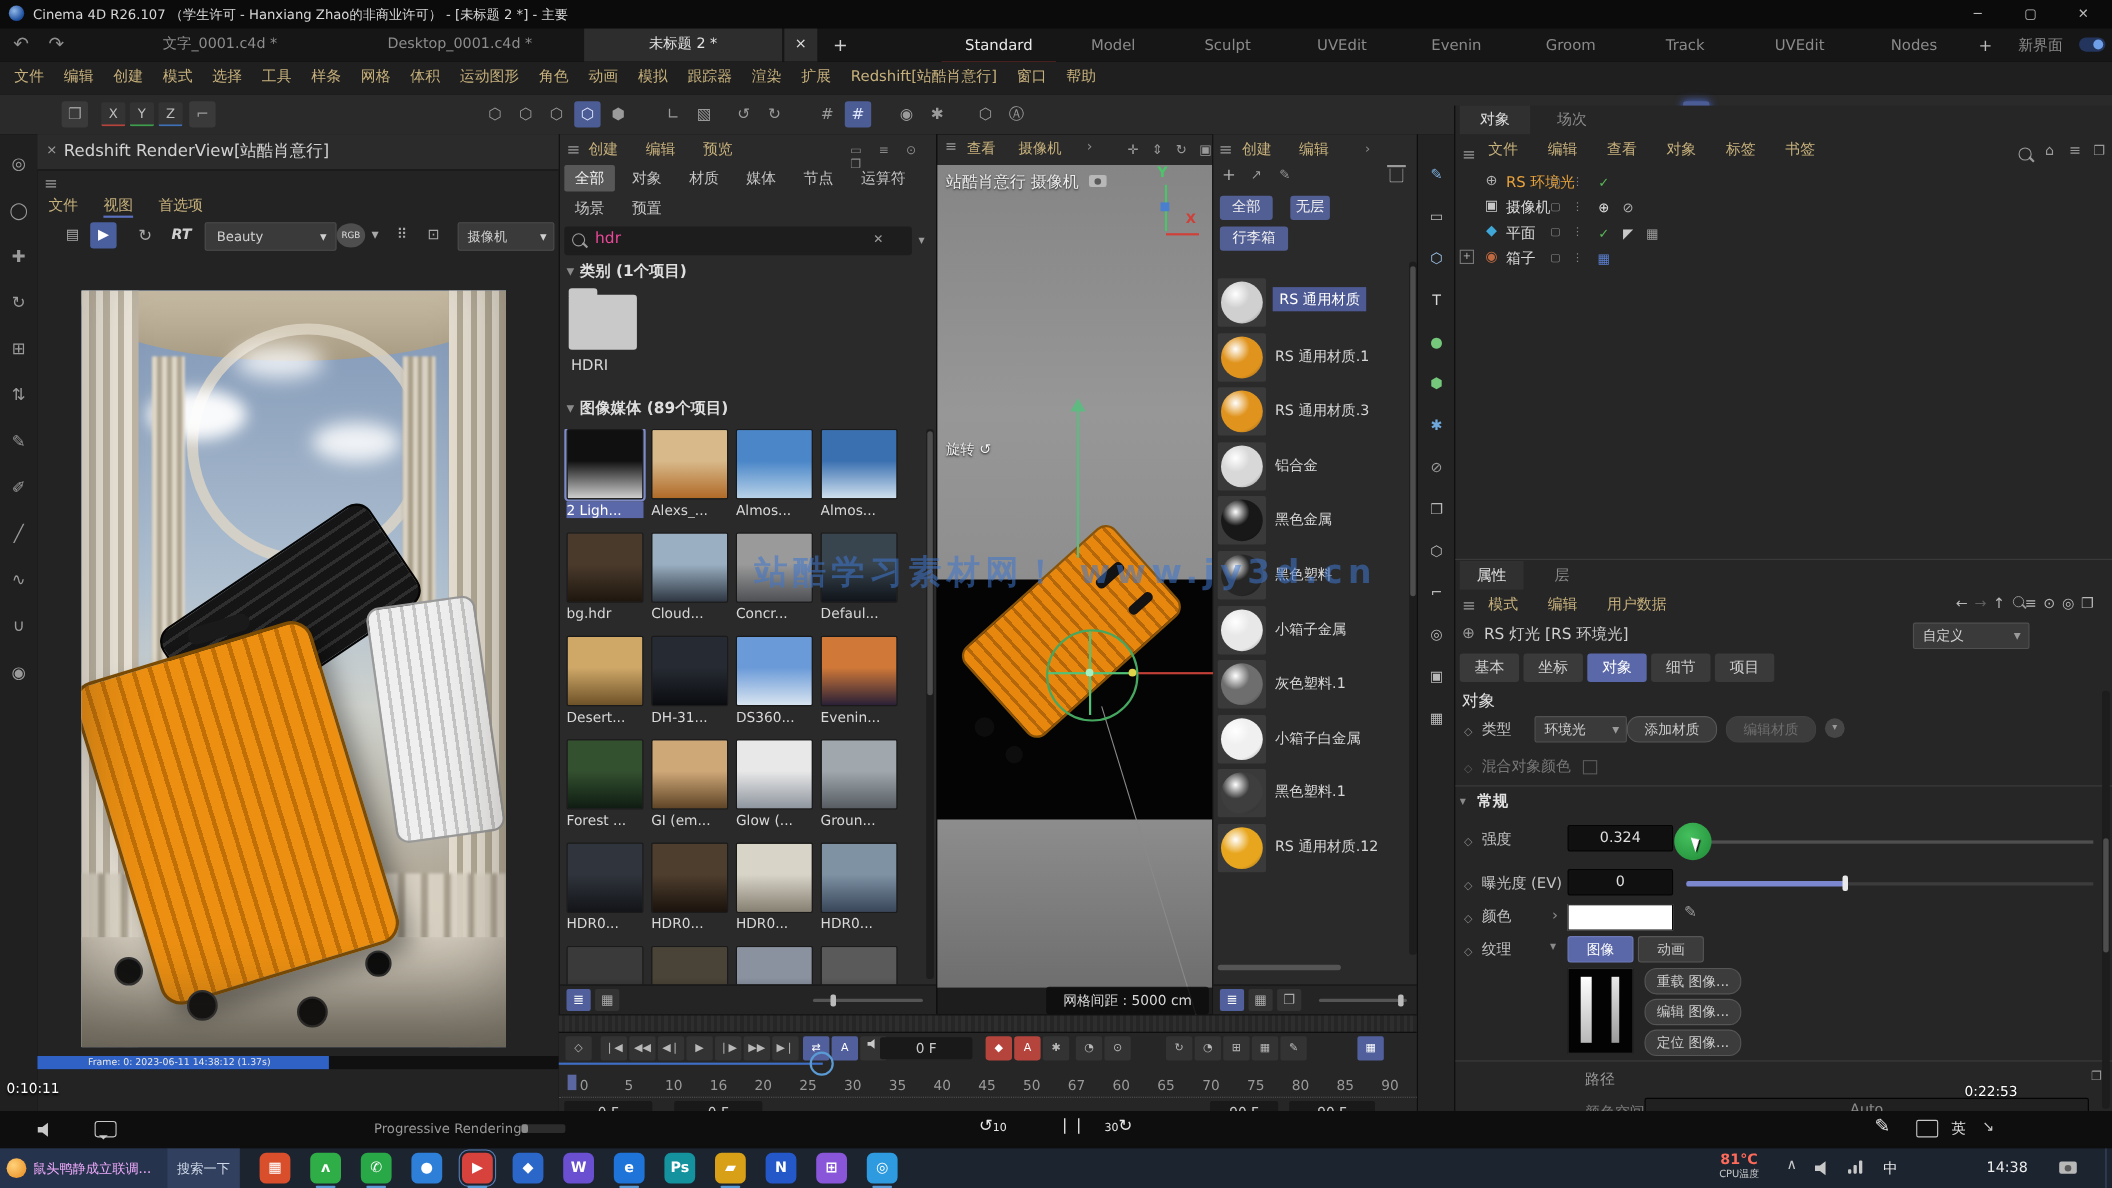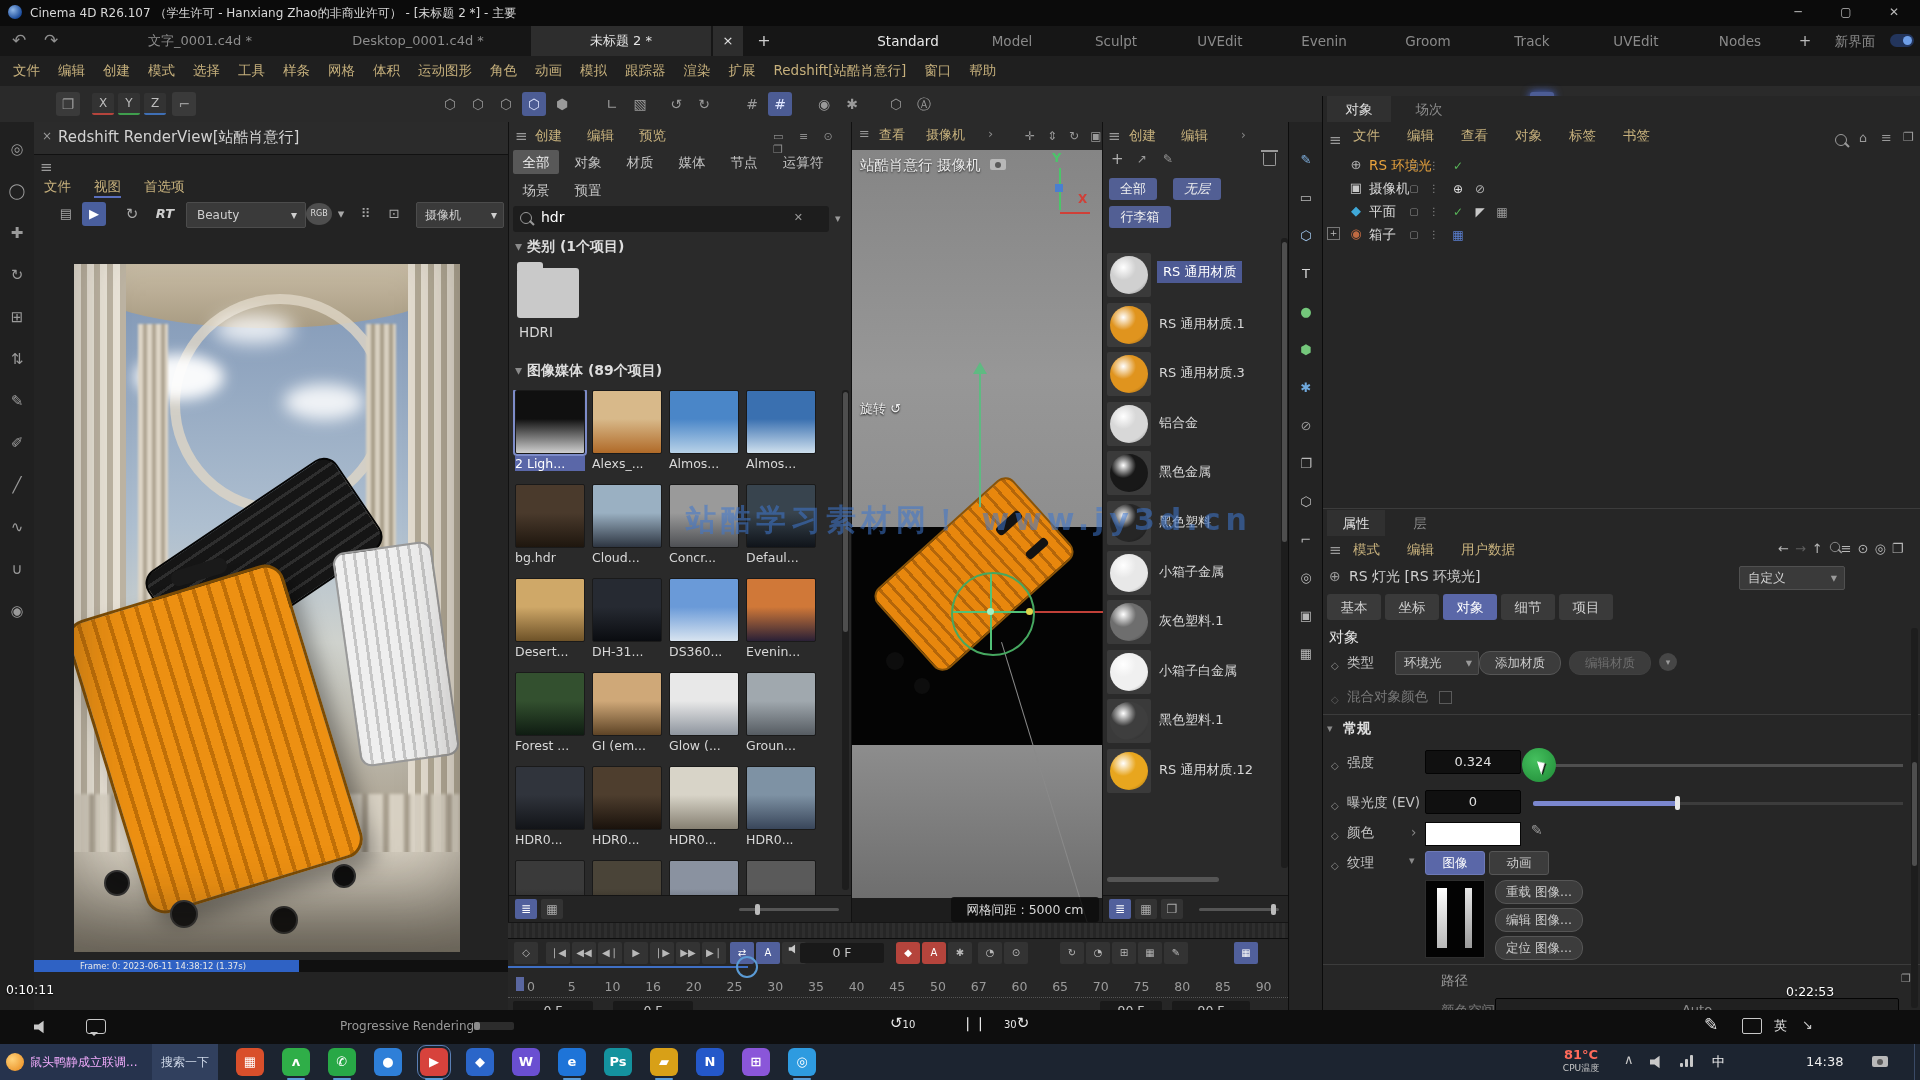--- a/index.html
+++ b/index.html
@@ -44,21 +44,21 @@
   #rv-progress .fill{position:absolute;left:0;top:0;height:12px;width:56%;background:#2f62c4;}
   #rv-progress .ptxt{position:absolute;left:46px;top:1px;font-size:8.5px;color:#e8e8e8;white-space:nowrap;}
   
   .sc{position:absolute;}
   
   #assetbrowser{left:508px;top:122px;width:343px;height:800px;background:#2a2a2a;border-left:1px solid #111;}
   .abmenu{position:absolute;top:5px;font-size:13.5px;color:#c6b07c;}
   .abtab{position:absolute;top:0;height:24px;line-height:24px;text-align:center;font-size:13.5px;color:#c4c4c4;border-radius:2px;}
   .abtab.active{background:#585858;color:#efefef;}
   #ab-search{position:absolute;left:4px;top:84px;width:316px;height:26px;background:#1d1d1d;border-radius:3px;}
-  #ab-search .q{position:absolute;left:28px;top:3px;color:#ffffff;font-size:14px;}
+  #ab-search .q{position:absolute;left:28px;top:3px;color:#ec4899;font-size:14px;}
   .sechdr{position:absolute;left:6px;font-size:14px;font-weight:bold;color:#dedede;}
   .sechdr .car{color:#8a8a8a;font-weight:normal;margin-right:5px;}
   .thumbcell{position:absolute;width:70px;}
   .thumbimg{width:68px;height:62px;border:1px solid #1a1a1a;border-radius:2px;}
   .thumblbl{margin-top:2px;font-size:12.5px;color:#d8d8d8;white-space:nowrap;overflow:hidden;width:70px;}
   .thumbcell.sel .thumbimg{outline:2px solid #7d8cc9;}
   .thumbcell.sel .thumblbl{background:#5a67a8;color:#fff;}
   #ab-bottom{position:absolute;left:0;top:773px;width:343px;height:27px;background:#242424;border-top:1px solid #141414;}
   .viewbtn{position:absolute;top:3px;width:22px;height:20px;line-height:20px;text-align:center;color:#aaa;font-size:12px;border-radius:2px;background:#333;}
   .viewbtn.blue{background:#51609c;color:#fff;}
@@ -480,21 +480,21 @@
       <div class="abmenu" style="left: 26px;">创建</div>
       <div class="abmenu" style="left: 78px;">编辑</div>
     </div>
   <div style="position:absolute;left:138px;top:6px;color:#8a8a8a;font-size:12px">›</div>
   <div style="position:absolute;left:8px;top:28px;color:#b0b0b0;font-size:15px">+</div>
   <div style="position:absolute;left:34px;top:30px;color:#9a9a9a;font-size:12px">↗</div>
   <div style="position:absolute;left:60px;top:30px;color:#9a9a9a;font-size:12px">✎</div>
   <span class="i-trash" style="position:absolute;left:160px;top:31px"></span>
   <div id="mat-filters">
       <div class="matfilter" style="left: 6px; top: 56px; width: 48px;">全部</div>
-      <div class="matfilter" style="left: 70px; top: 56px; width: 48px; font-style: italic;">无层</div>
+      <div class="matfilter" style="left: 70px; top: 56px; width: 36px;">无层</div>
       <div class="matfilter" style="left: 6px; top: 84px; width: 62px;">行李箱</div>
     </div>
   <div id="mat-list">
       <div class="matitem sel" style="top: 130px;">
         <div class="matthumb">
           <div class="matball" style="background: radial-gradient(circle at 35% 30%, rgb(255, 255, 255) 0%, rgb(208, 208, 208) 35%, rgb(208, 208, 208) 70%, rgb(0, 0, 0) 130%);"></div>
         </div>
         <div class="matname">RS 通用材质</div>
       </div>
       <div class="matitem" style="top: 179.6px;">

